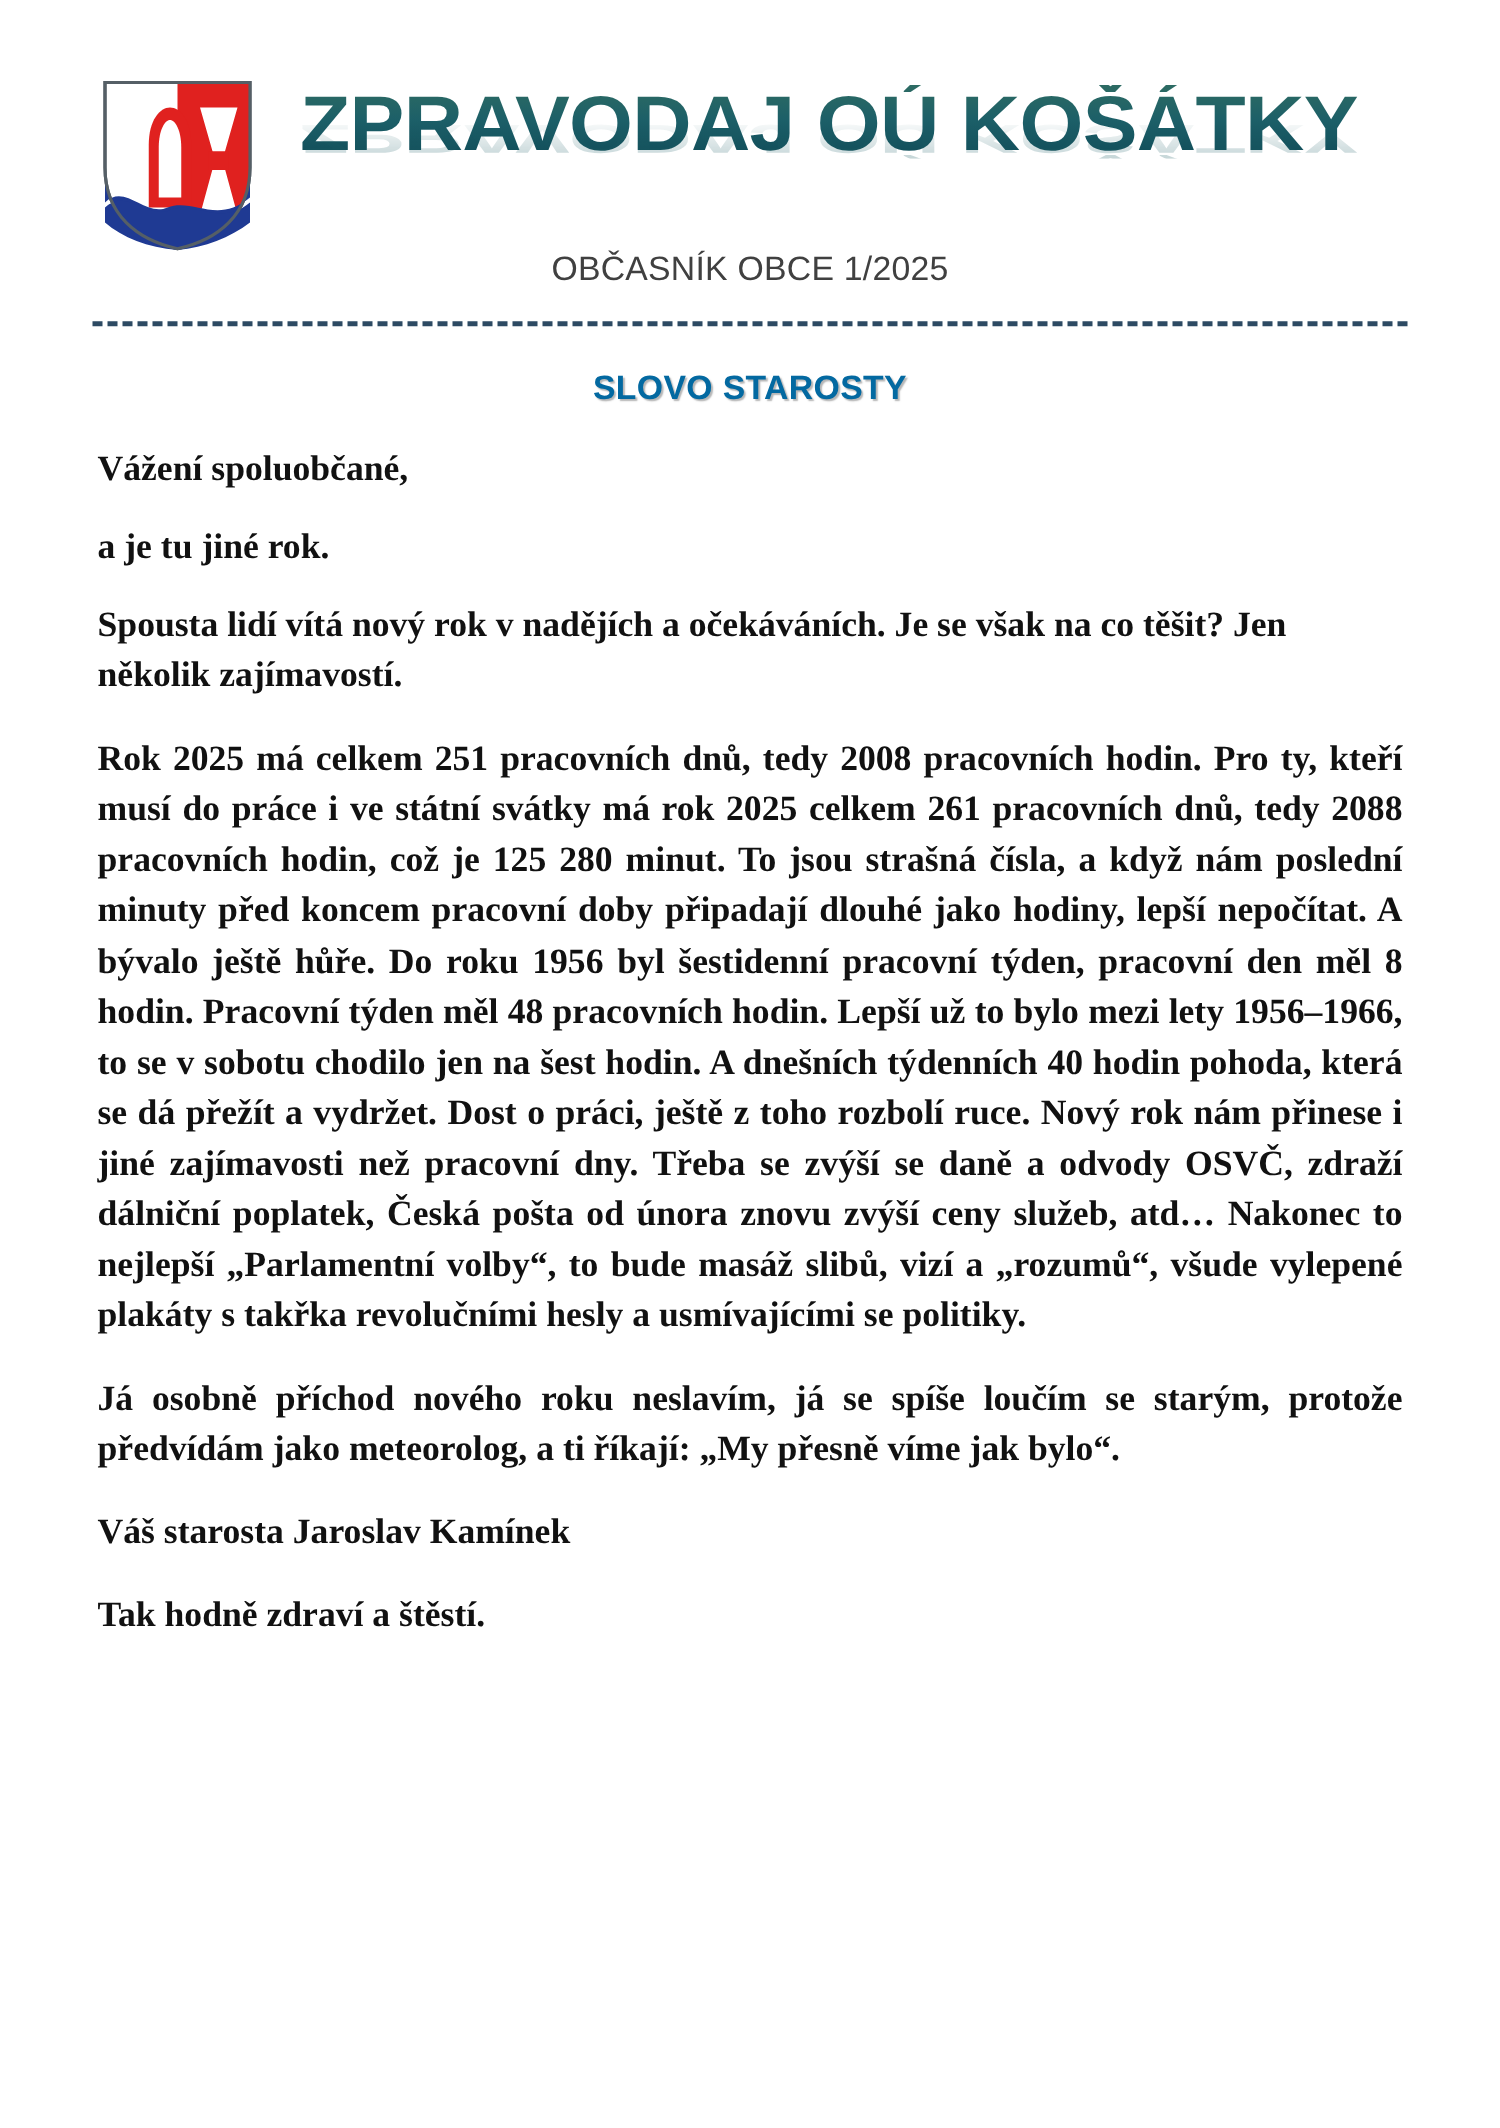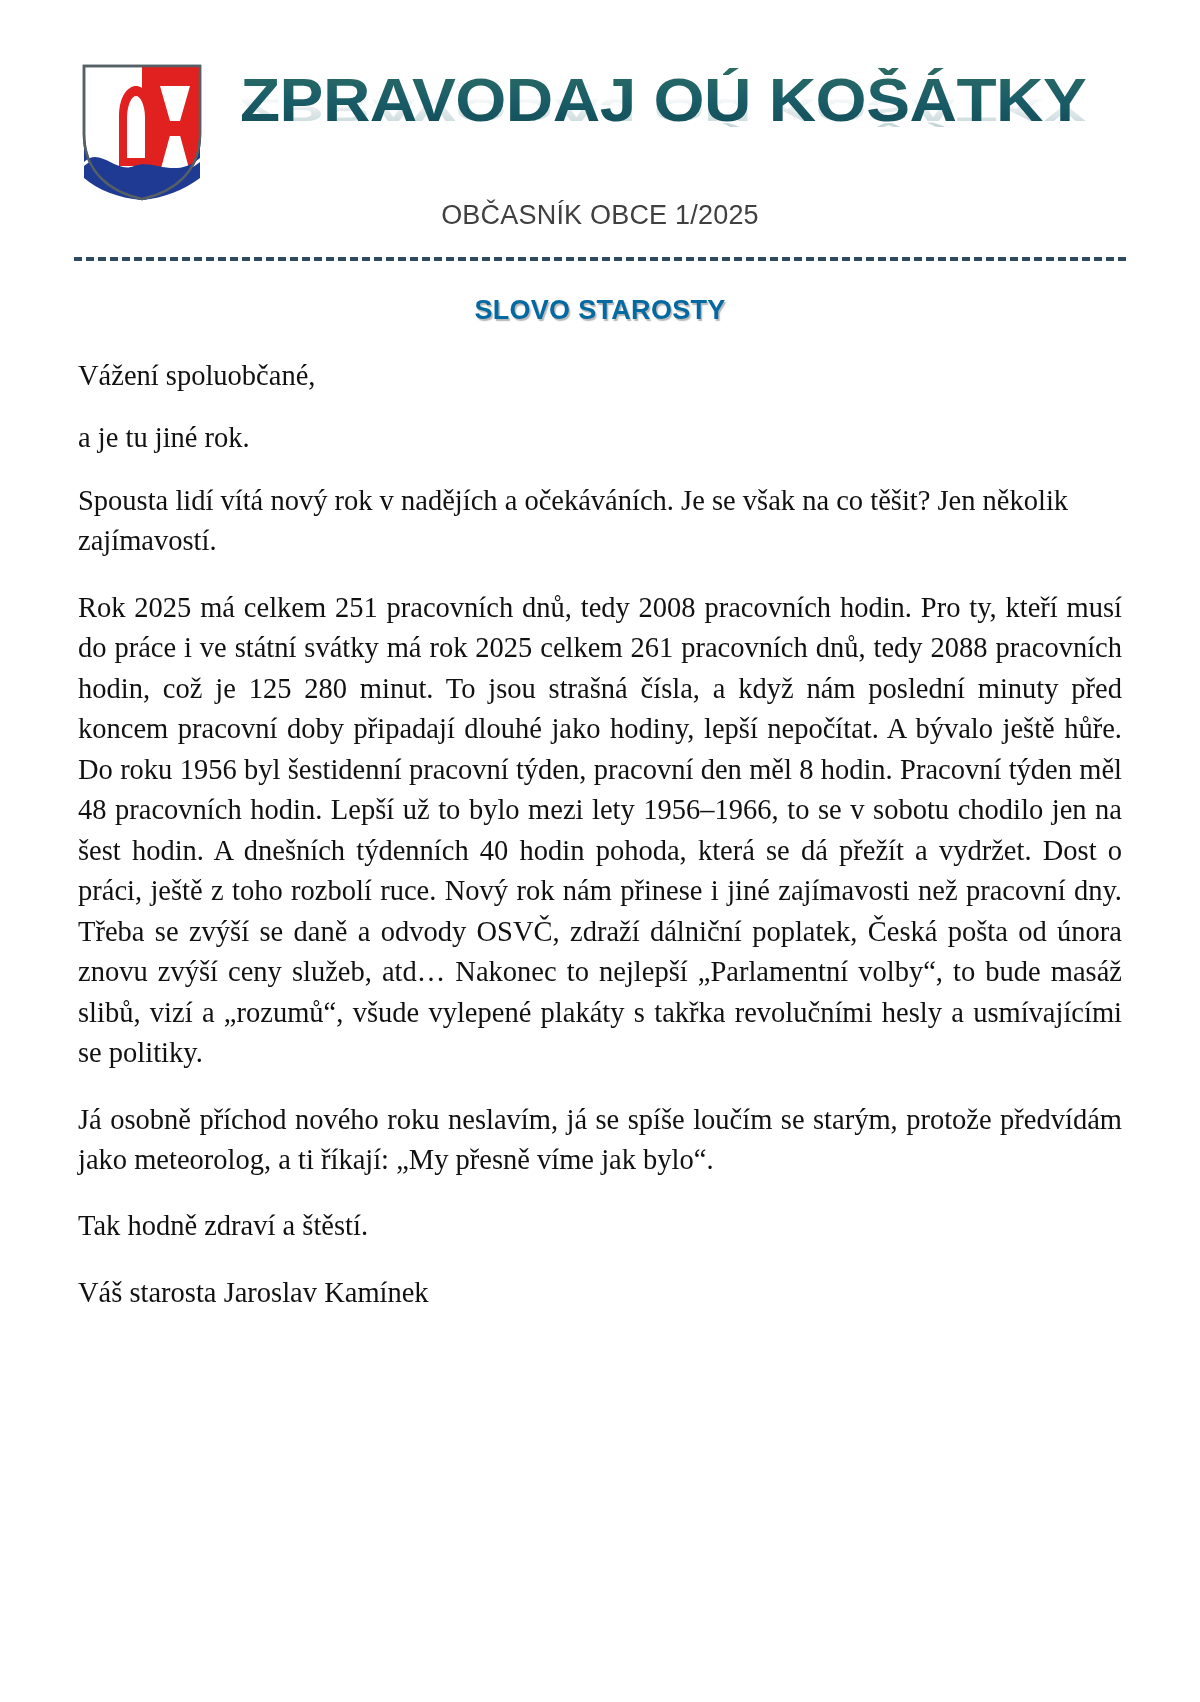--- a/index.html
+++ b/index.html
@@ -115,20 +115,21 @@
   .body-copy {
     margin: 0 62px 0 62px;
     padding-top: 30px;
     font-size: 28.5px;
     line-height: 1.42;
     color: #111111;
   }
   .body-copy p {
     margin: 0 0 22px 0;
     text-align: left;
+    font-weight: bold;
   }
   .body-copy p.justify {
     text-align: justify;
     text-justify: inter-word;
   }
   .body-copy p.tight {
     margin-bottom: 22px;
   }
   .body-copy p.spacer-before {
     margin-top: 22px;
@@ -177,17 +178,17 @@
   <hr class="rule">
 
   <div class="section-heading">SLOVO STAROSTY</div>
 
   <div class="body-copy">
     <p class="tight">Vážení spoluobčané,</p>
     <p class="tight">a je tu jiné rok.</p>
     <p class="block">Spousta lidí vítá nový rok v nadějích a očekáváních. Je se však na co těšit? Jen několik zajímavostí.</p>
     <p class="justify spacer-before block">Rok 2025 má celkem 251 pracovních dnů, tedy 2008 pracovních hodin. Pro ty, kteří musí do práce i ve státní svátky má rok 2025 celkem 261 pracovních dnů, tedy 2088 pracovních hodin, což je 125 280 minut. To jsou strašná čísla, a když nám poslední minuty před koncem pracovní doby připadají dlouhé jako hodiny, lepší nepočítat. A bývalo ještě hůře. Do roku 1956 byl šestidenní pracovní týden, pracovní den měl 8 hodin. Pracovní týden měl 48 pracovních hodin. Lepší už to bylo mezi lety 1956–1966, to se v sobotu chodilo jen na šest hodin. A dnešních týdenních 40 hodin pohoda, která se dá přežít a vydržet. Dost o práci, ještě z toho rozbolí ruce. Nový rok nám přinese i jiné zajímavosti než pracovní dny. Třeba se zvýší se daně a odvody OSVČ, zdraží dálniční poplatek, Česká pošta od února znovu zvýší ceny služeb, atd… Nakonec to nejlepší „Parlamentní volby“, to bude masáž slibů, vizí a „rozumů“, všude vylepené plakáty s takřka revolučními hesly a usmívajícími se politiky.</p>
     <p class="justify block">Já osobně příchod nového roku neslavím, já se spíše loučím se starým, protože předvídám jako meteorolog, a ti říkají: „My přesně víme jak bylo“.</p>
+    <p class="block">Váš starosta Jaroslav Kamínek</p>
     <p class="block">Tak hodně zdraví a štěstí.</p>
-    <p class="block">Váš starosta Jaroslav Kamínek</p>
   </div>
 
 </div>
 
 </body></html>

